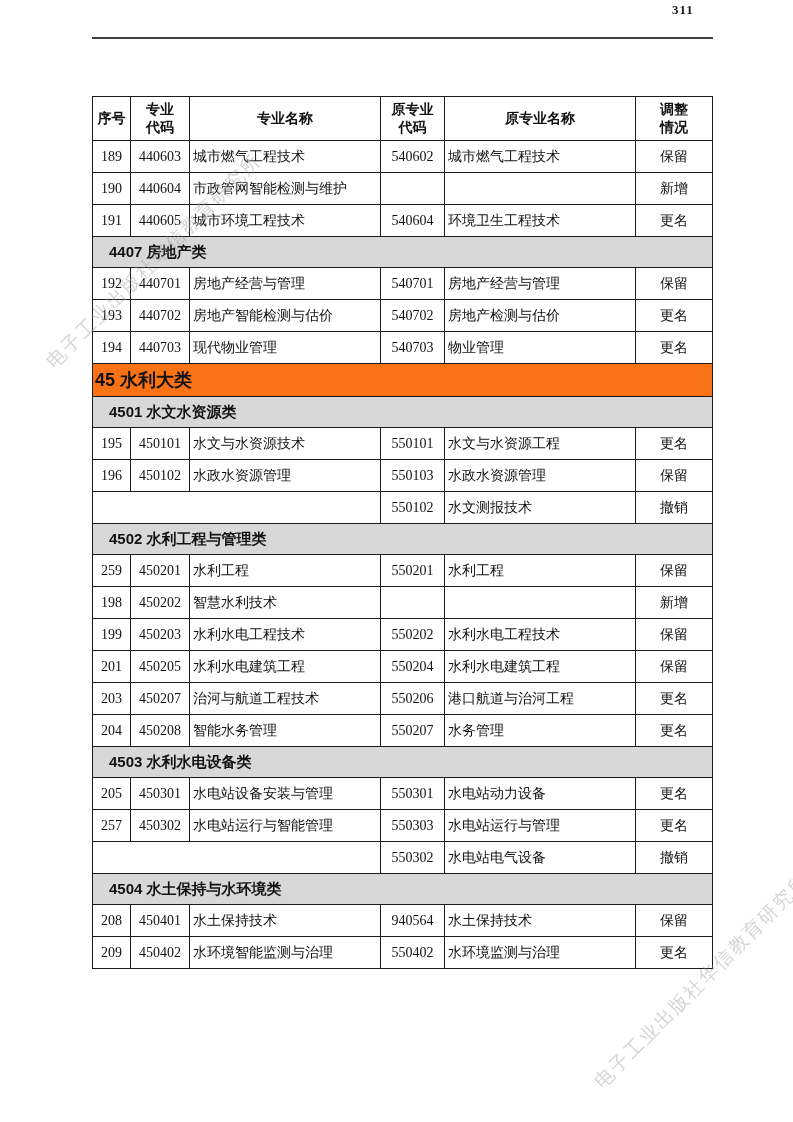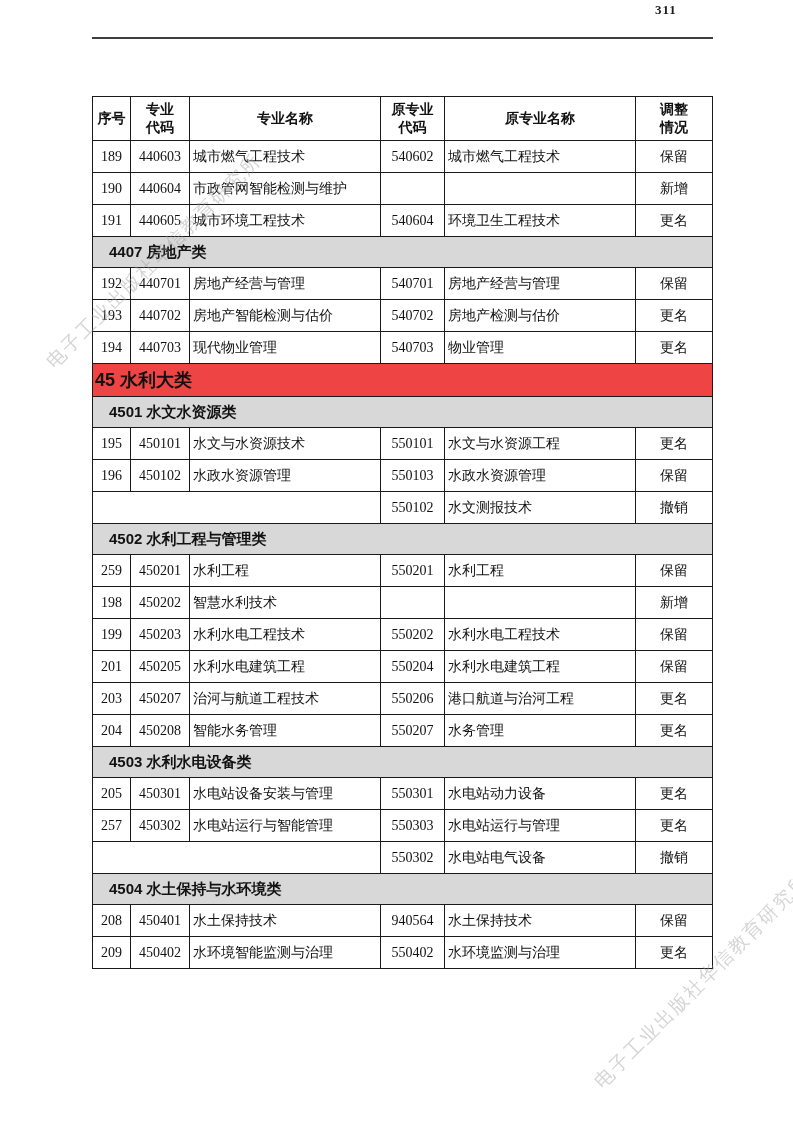--- a/index.html
+++ b/index.html
@@ -8,21 +8,21 @@
     width: 793px;
     height: 1122px;
     background: #ffffff;
     overflow: hidden;
     font-family: "Liberation Serif", "DejaVu Serif", serif;
     color: #111;
   }
   .page-number {
     position: absolute;
     top: 2px;
-    left: 655px;
+    left: 672px;
     font-size: 13px;
     font-weight: bold;
     letter-spacing: 1px;
     color: #1c1c1c;
   }
   .header-rule {
     position: absolute;
     left: 92px;
     top: 37px;
     width: 621px;
@@ -80,21 +80,21 @@
   }
   tr.section-row td {
     background: #d8d8d8;
     font-family: "Liberation Sans", "DejaVu Sans", sans-serif;
     font-weight: bold;
     font-size: 15px;
     text-align: left;
     padding-left: 16px;
   }
   tr.category-row td {
-    background: #ef4444;
+    background: #f97316;
     font-family: "Liberation Sans", "DejaVu Sans", sans-serif;
     font-weight: bold;
     font-size: 18px;
     text-align: left;
     padding-left: 2px;
   }
 </style>
 </head>
 <body>
 

